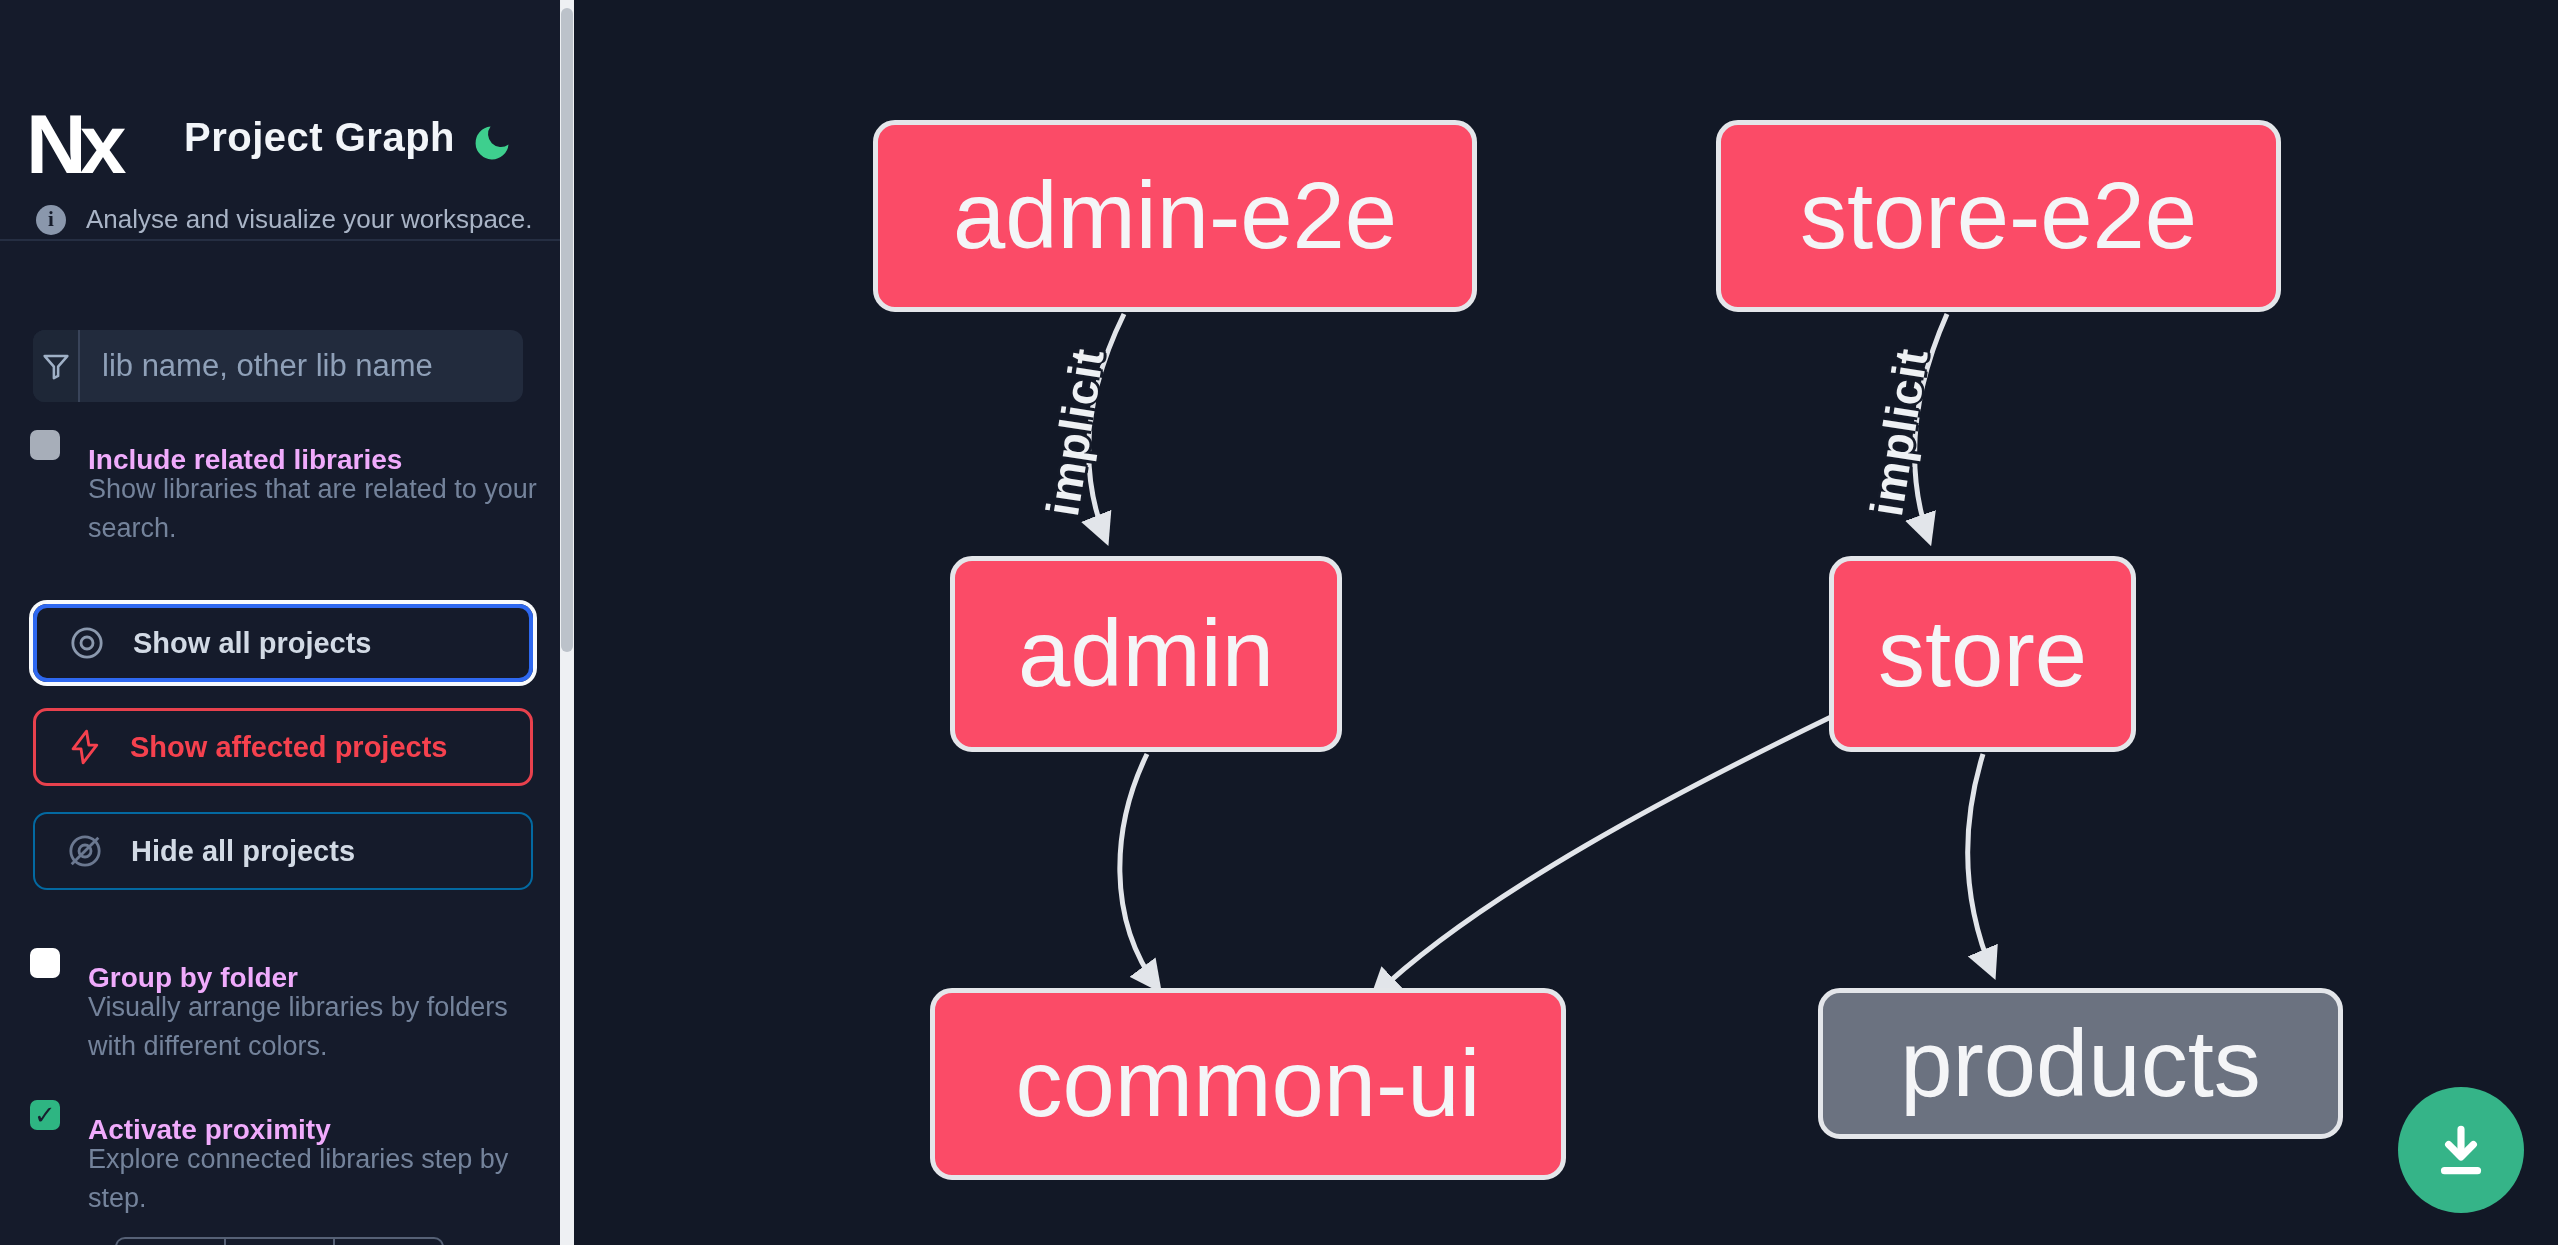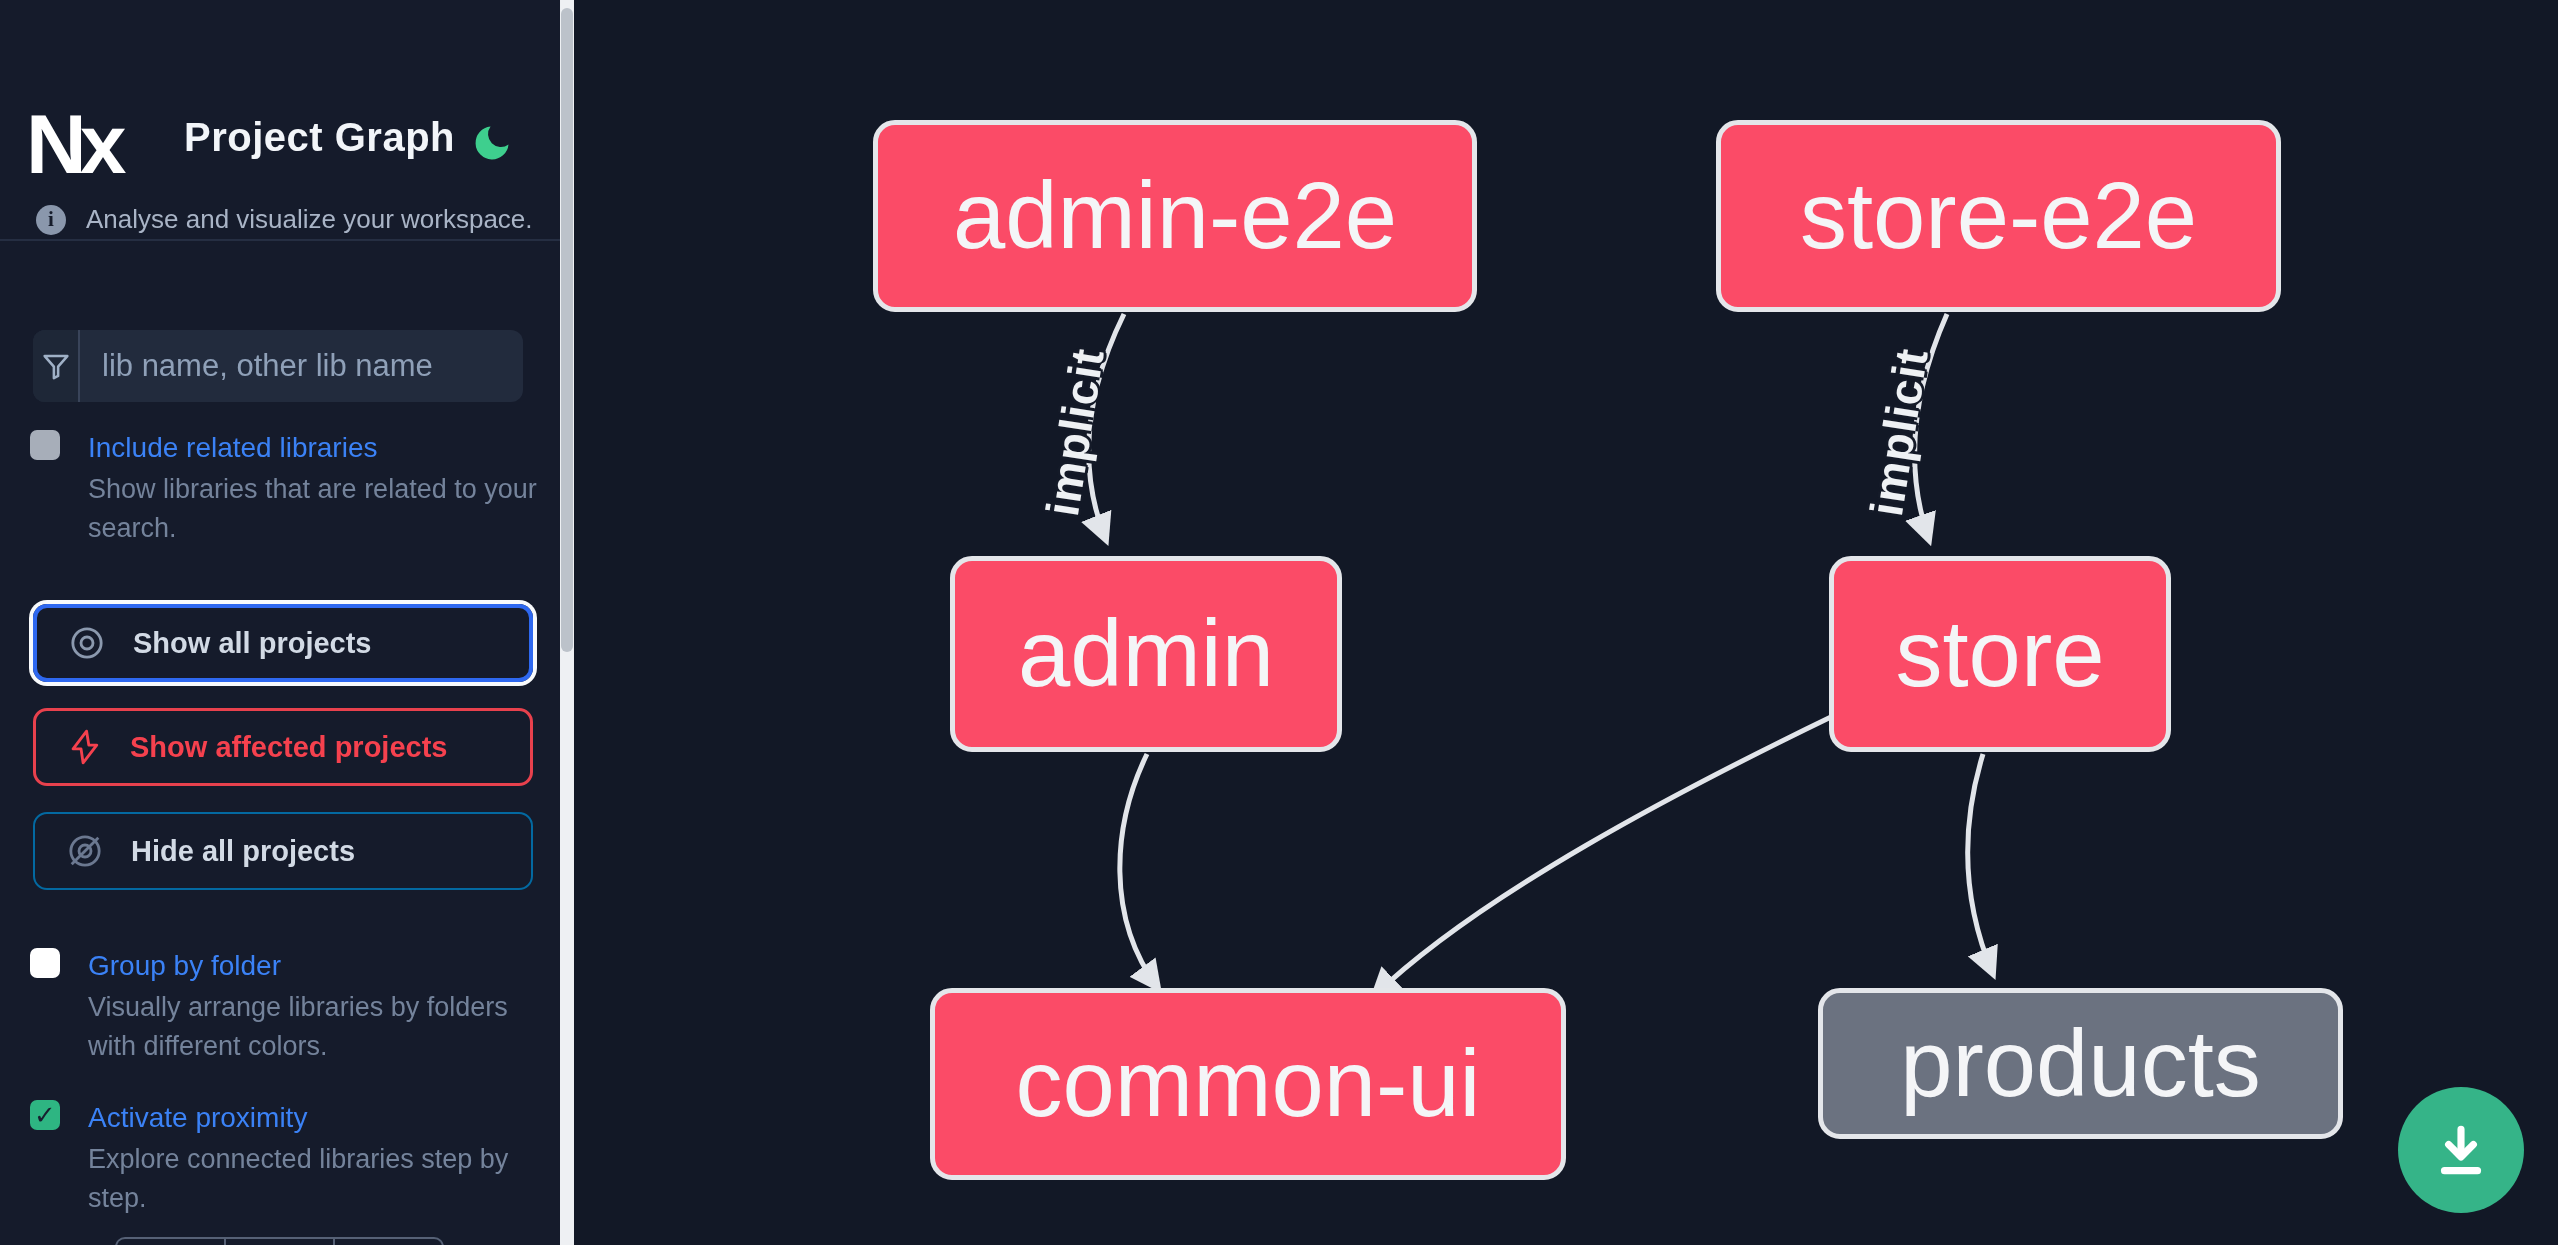--- a/index.html
+++ b/index.html
@@ -23,21 +23,21 @@
   .search-icon-cell{width:64px;display:flex;align-items:center;justify-content:center;border-right:2px solid #39445a;background:#1e2737;}
   .search-input{flex:1;background:transparent;border:none;outline:none;color:#d6deea;
     font-size:31px;padding:0 22px;font-family:inherit;}
   .search-input::placeholder{color:#8fa0b8;opacity:1;}
   .toggle{position:absolute;left:30px;width:510px;}
   .toggle-box{position:absolute;left:0;top:2px;width:30px;height:30px;border-radius:7px;}
   .tb-gray{background:#a7aeb9;}
   .tb-white{background:#ffffff;}
   .tb-green{background:#2eb582;color:#17202f;font-size:26px;font-weight:800;
     display:flex;align-items:center;justify-content:center;line-height:1;}
-  .toggle-label{position:absolute;left:58px;top:4px;font-size:28px;font-weight:400;color:#3b82f6;}
+  .toggle-label{position:absolute;left:58px;top:16px;font-size:28px;font-weight:700;color:#f0abfc;}
   .toggle-desc{position:absolute;left:58px;top:42px;width:465px;font-size:27px;line-height:39px;color:#74839b;}
   .sb-btn{position:absolute;left:33px;width:500px;height:78px;border-radius:14px;background:transparent;
     display:flex;align-items:center;gap:26px;padding:0 0 0 30px;box-sizing:border-box;cursor:pointer;}
   .sb-btn .lbl{font-size:29px;font-weight:600;color:#d2dae5;}
   .btn-focus{border:4px solid #2e68f0;box-shadow:0 0 0 4px #f8fafc;}
   .btn-affected{border:3px solid #e8414d;}
   .btn-affected .lbl{color:#f5414e;}
   .btn-plain{border:2px solid #0369a1;}
   .seg-sliver{position:absolute;left:115px;top:1237px;width:325px;height:14px;
     border:2px solid #566176;border-bottom:none;border-radius:10px 10px 0 0;display:flex;}
@@ -49,21 +49,21 @@
   
   .canvas{position:absolute;left:574px;top:0;width:1984px;height:1245px;background:#121826;}
   .edges{position:absolute;left:0;top:0;width:2558px;height:1245px;pointer-events:none;}
   .node{position:absolute;border:5px solid #e4e6ea;border-radius:22px;display:flex;
     align-items:center;justify-content:center;color:#f4f5f7;font-size:94px;cursor:pointer;box-sizing:border-box;}
   .node-pink{background:#fb4b67;}
   .node-gray{background:#6b7280;}
   .n-admin-e2e{left:873px;top:120px;width:604px;height:192px;}
   .n-store-e2e{left:1716px;top:120px;width:565px;height:192px;}
   .n-admin{left:950px;top:556px;width:392px;height:196px;}
-  .n-store{left:1829px;top:556px;width:342px;height:196px;}
+  .n-store{left:1829px;top:556px;width:307px;height:196px;}
   .n-common-ui{left:930px;top:988px;width:636px;height:192px;}
   .n-products{left:1818px;top:988px;width:525px;height:151px;}
   .edge-label{position:absolute;color:#eef1f4;font-size:46px;font-weight:700;letter-spacing:1px;
     text-shadow:3px 0 0 #141a28,-3px 0 0 #141a28,0 3px 0 #141a28,0 -3px 0 #141a28,2px 2px 0 #141a28,-2px -2px 0 #141a28;
     transform:translate(-50%,-50%) rotate(-81deg);}
   .el-1{left:1075px;top:432px;}
   .el-2{left:1899px;top:432px;}
   .dl-btn{position:absolute;left:2398px;top:1087px;width:126px;height:126px;border-radius:50%;
     background:#35b488;display:flex;align-items:center;justify-content:center;cursor:pointer;}
 </style>

